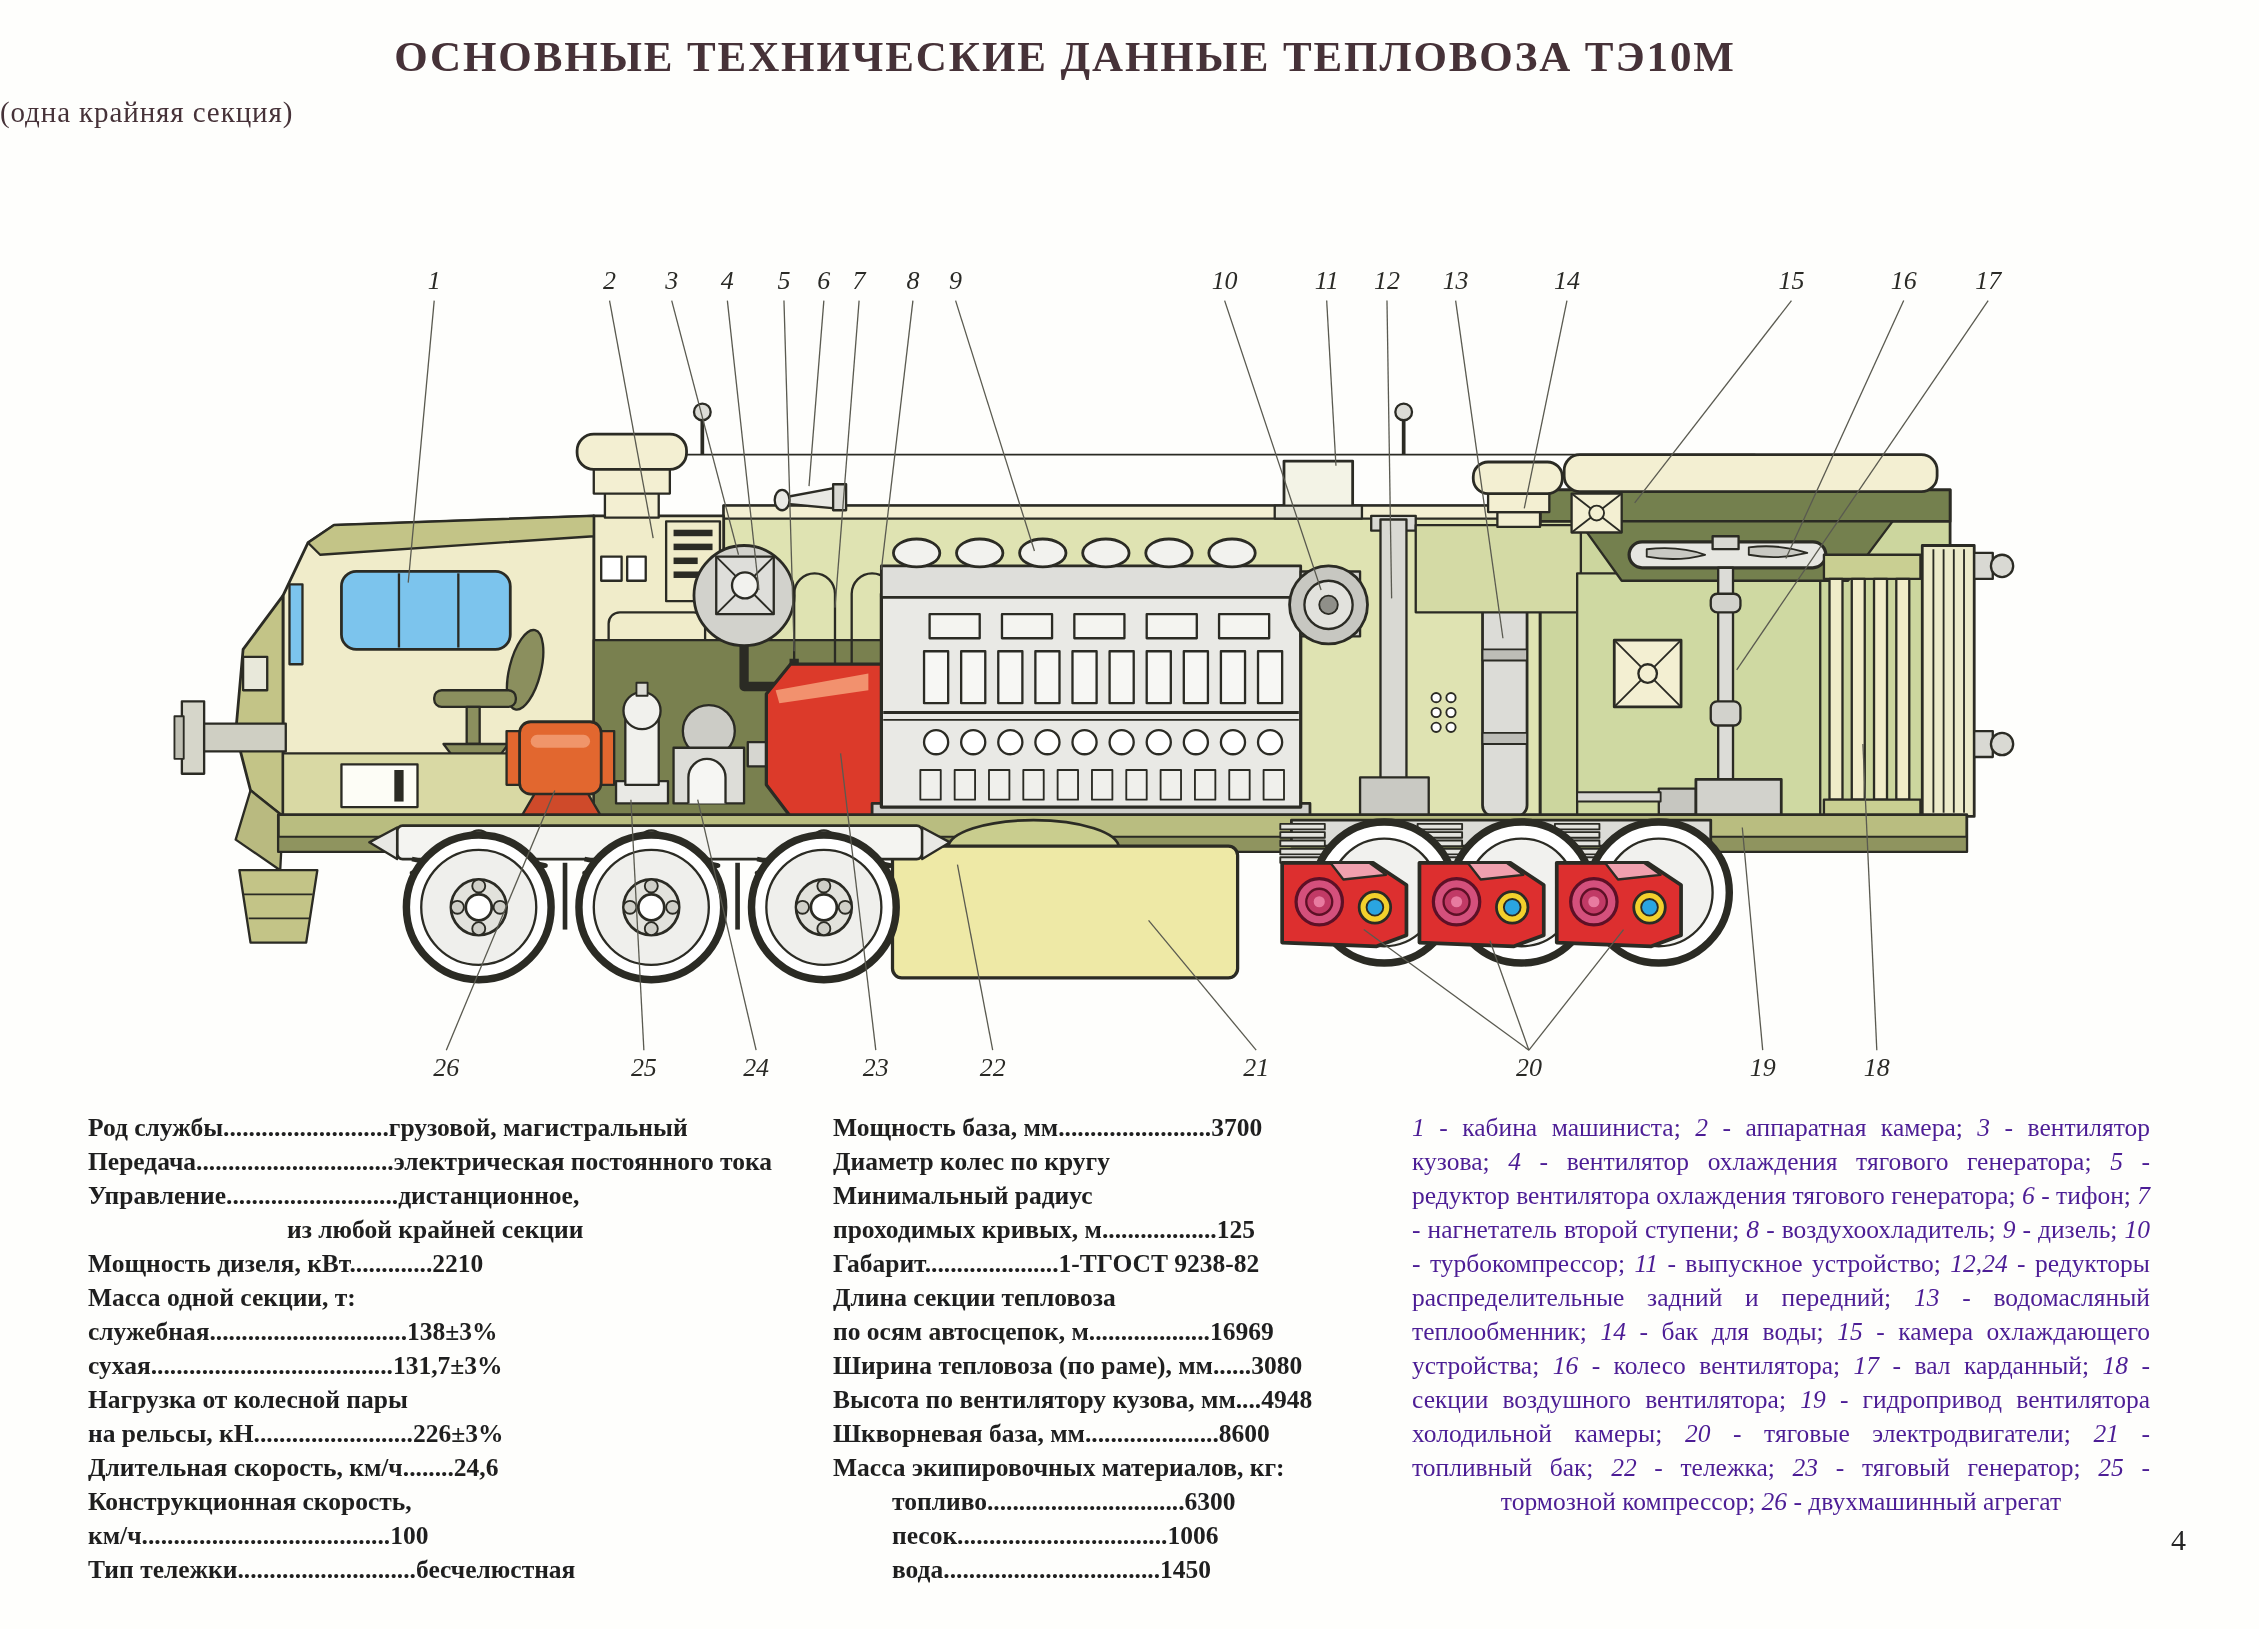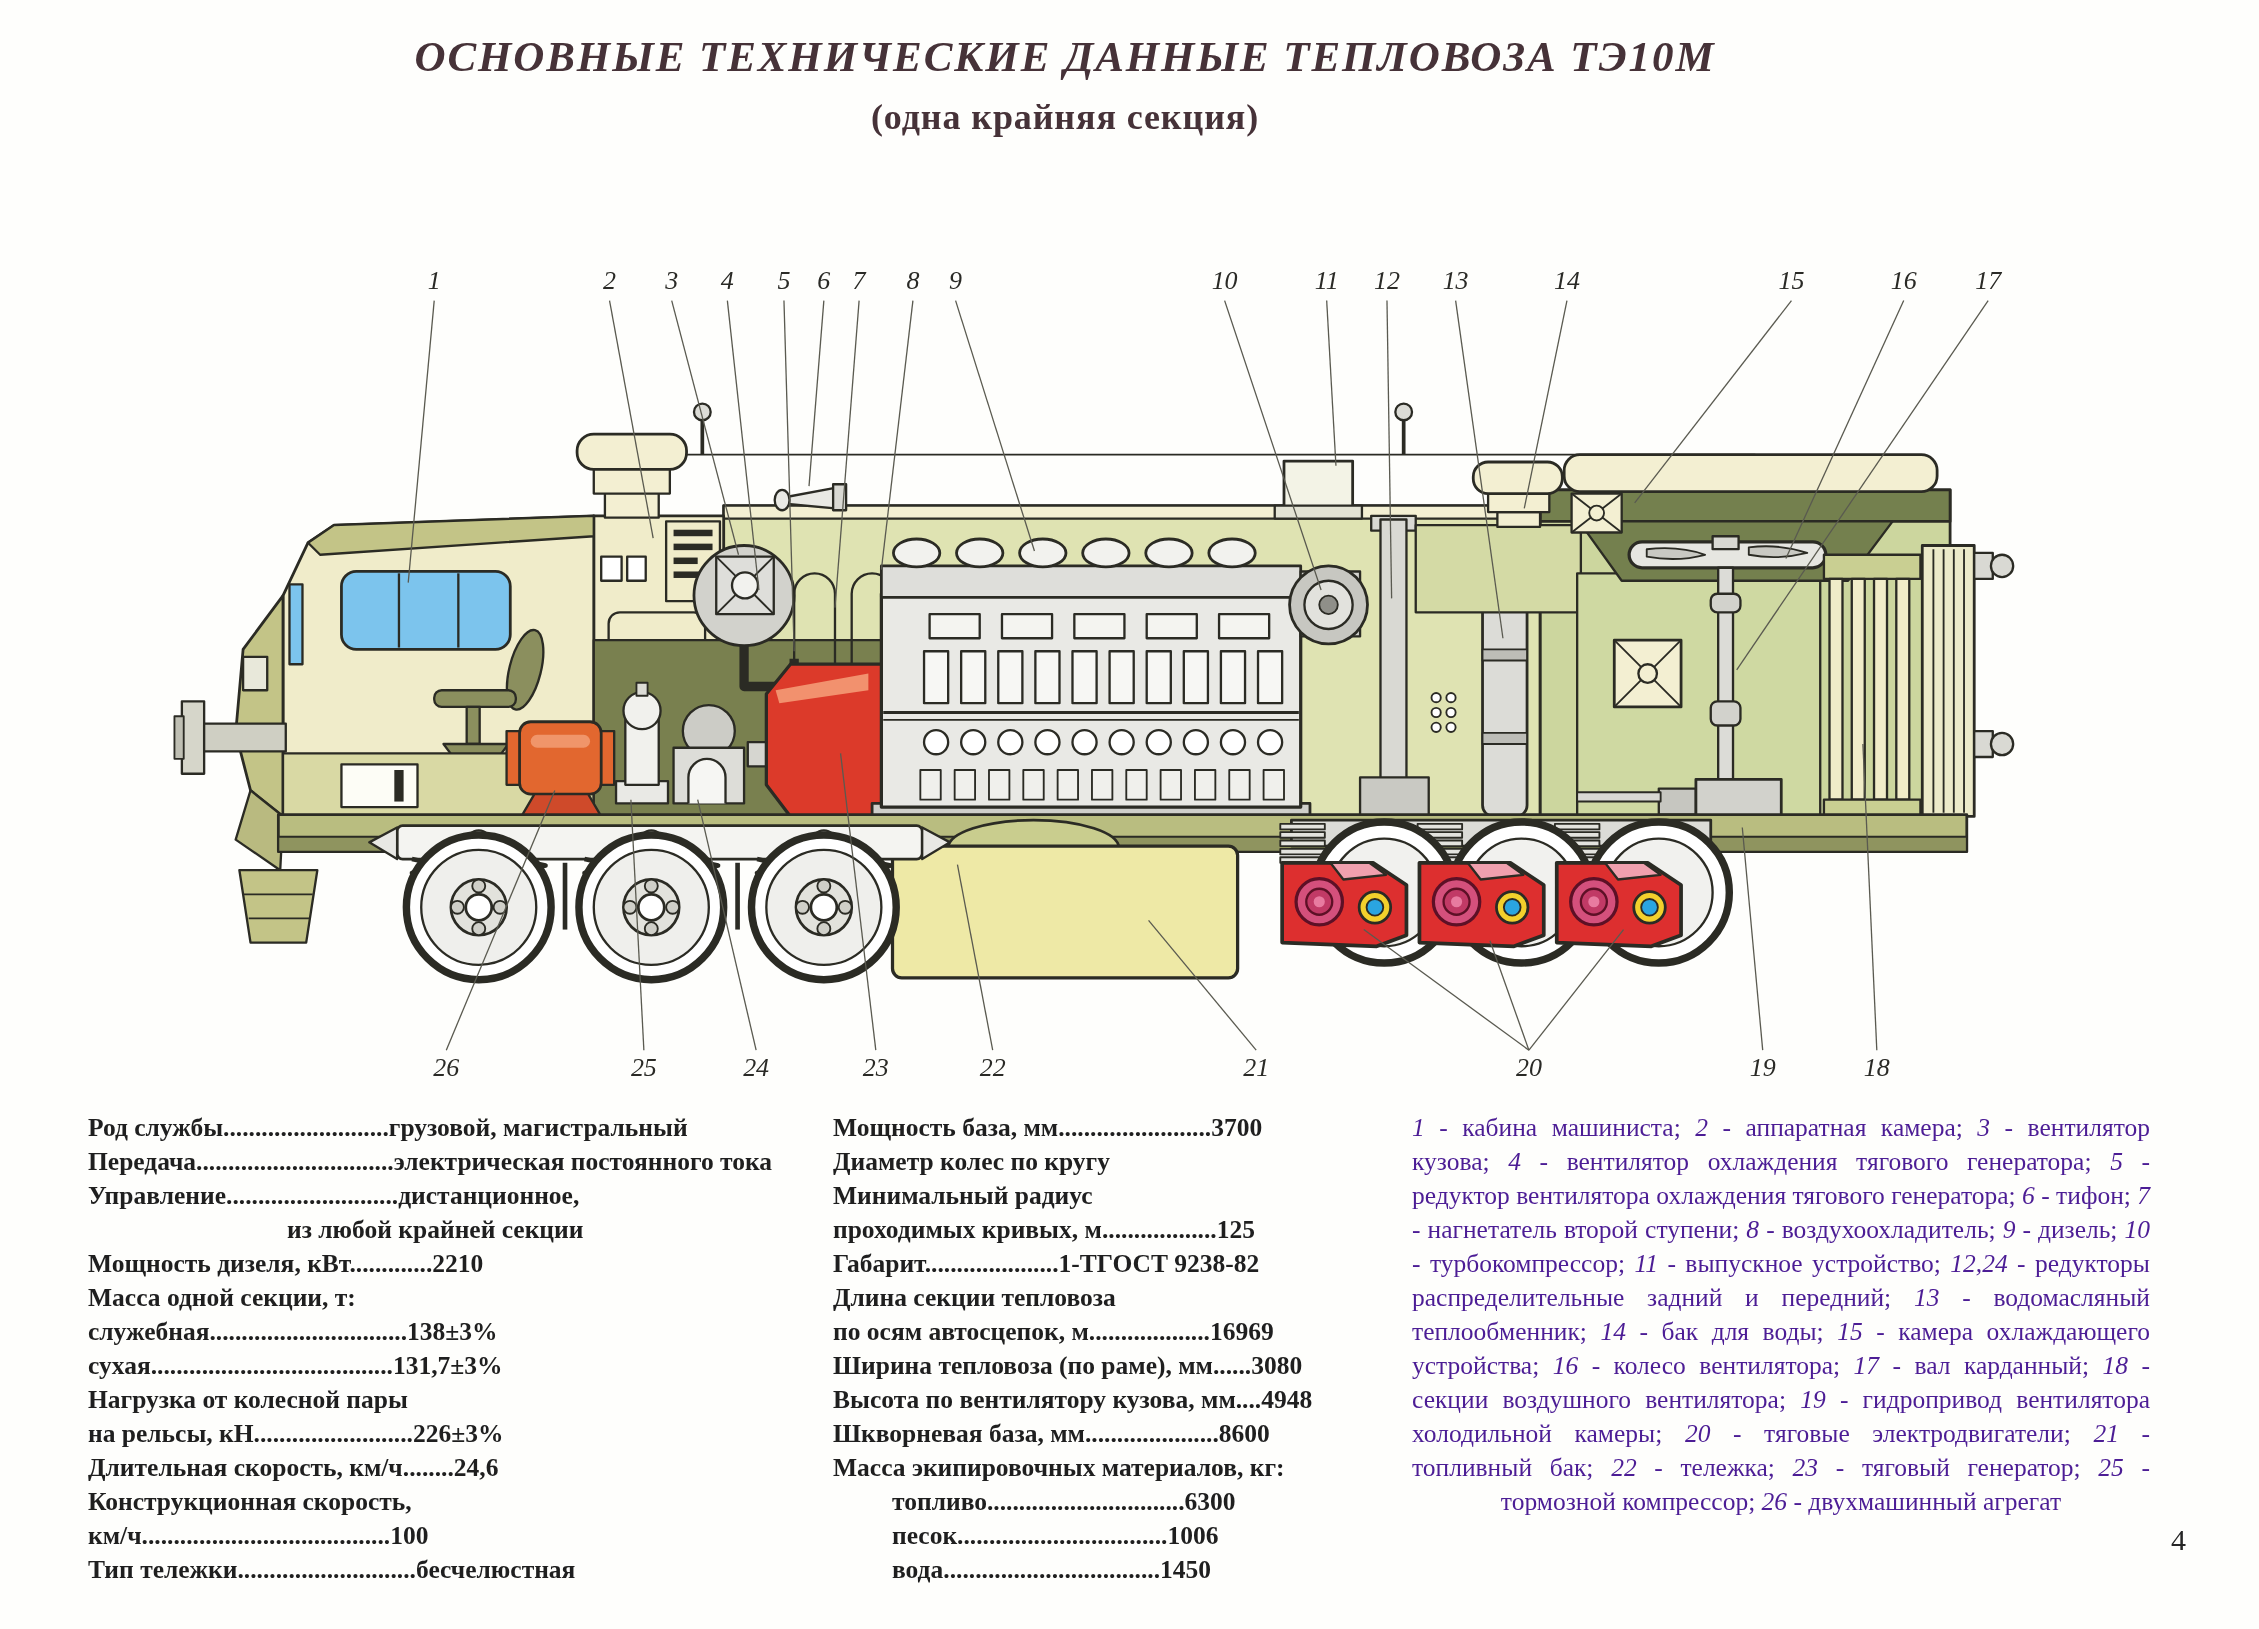--- a/index.html
+++ b/index.html
@@ -2,25 +2,25 @@
 <html style="font-size:15px"><head>
 <meta charset="utf-8">
 <style>
   html,body{margin:0;padding:0;background:#e8e8e8;}
   .page{
     position:relative; width:2260px; height:1630px; background:#fefefc;
     font-family:"Liberation Serif","DejaVu Serif",serif; color:#262626; overflow:hidden;
   }
   .page-title{
     position:absolute; left:0; right:130px; top:32px; text-align:center;
-    font-size:43px; font-weight:bold; letter-spacing:1.9px; color:#463238; white-space:nowrap;font-style:italic;
+    font-size:43px; font-weight:bold; letter-spacing:1.9px; color:#463238; white-space:nowrap;
   }
   .page-subtitle{
-    position:absolute; left:0; right:130px; top:96px; text-align:center;
-    font-size:36px; font-weight:bold; letter-spacing:0.9px; color:#463238;
+    position:absolute; left:0; right:130px; top:96px; text-align:left;
+    font-size:29px; font-weight:normal; letter-spacing:0.9px; color:#463238;
   }
   .diagram-svg{position:absolute; left:0; top:0; width:2260px; height:1630px;}
   .specs-col{
     position:absolute; top:1111px; font-size:25.5px; line-height:34px; color:#1f1f1f;
   }
   #specs-col1{left:88px; width:705px;}
   #specs-col2{left:833px; width:594px;}
   .spec-line{white-space:nowrap;font-weight:bold;}
   .legend{
     position:absolute; left:1412px; top:1111px; width:738px;

